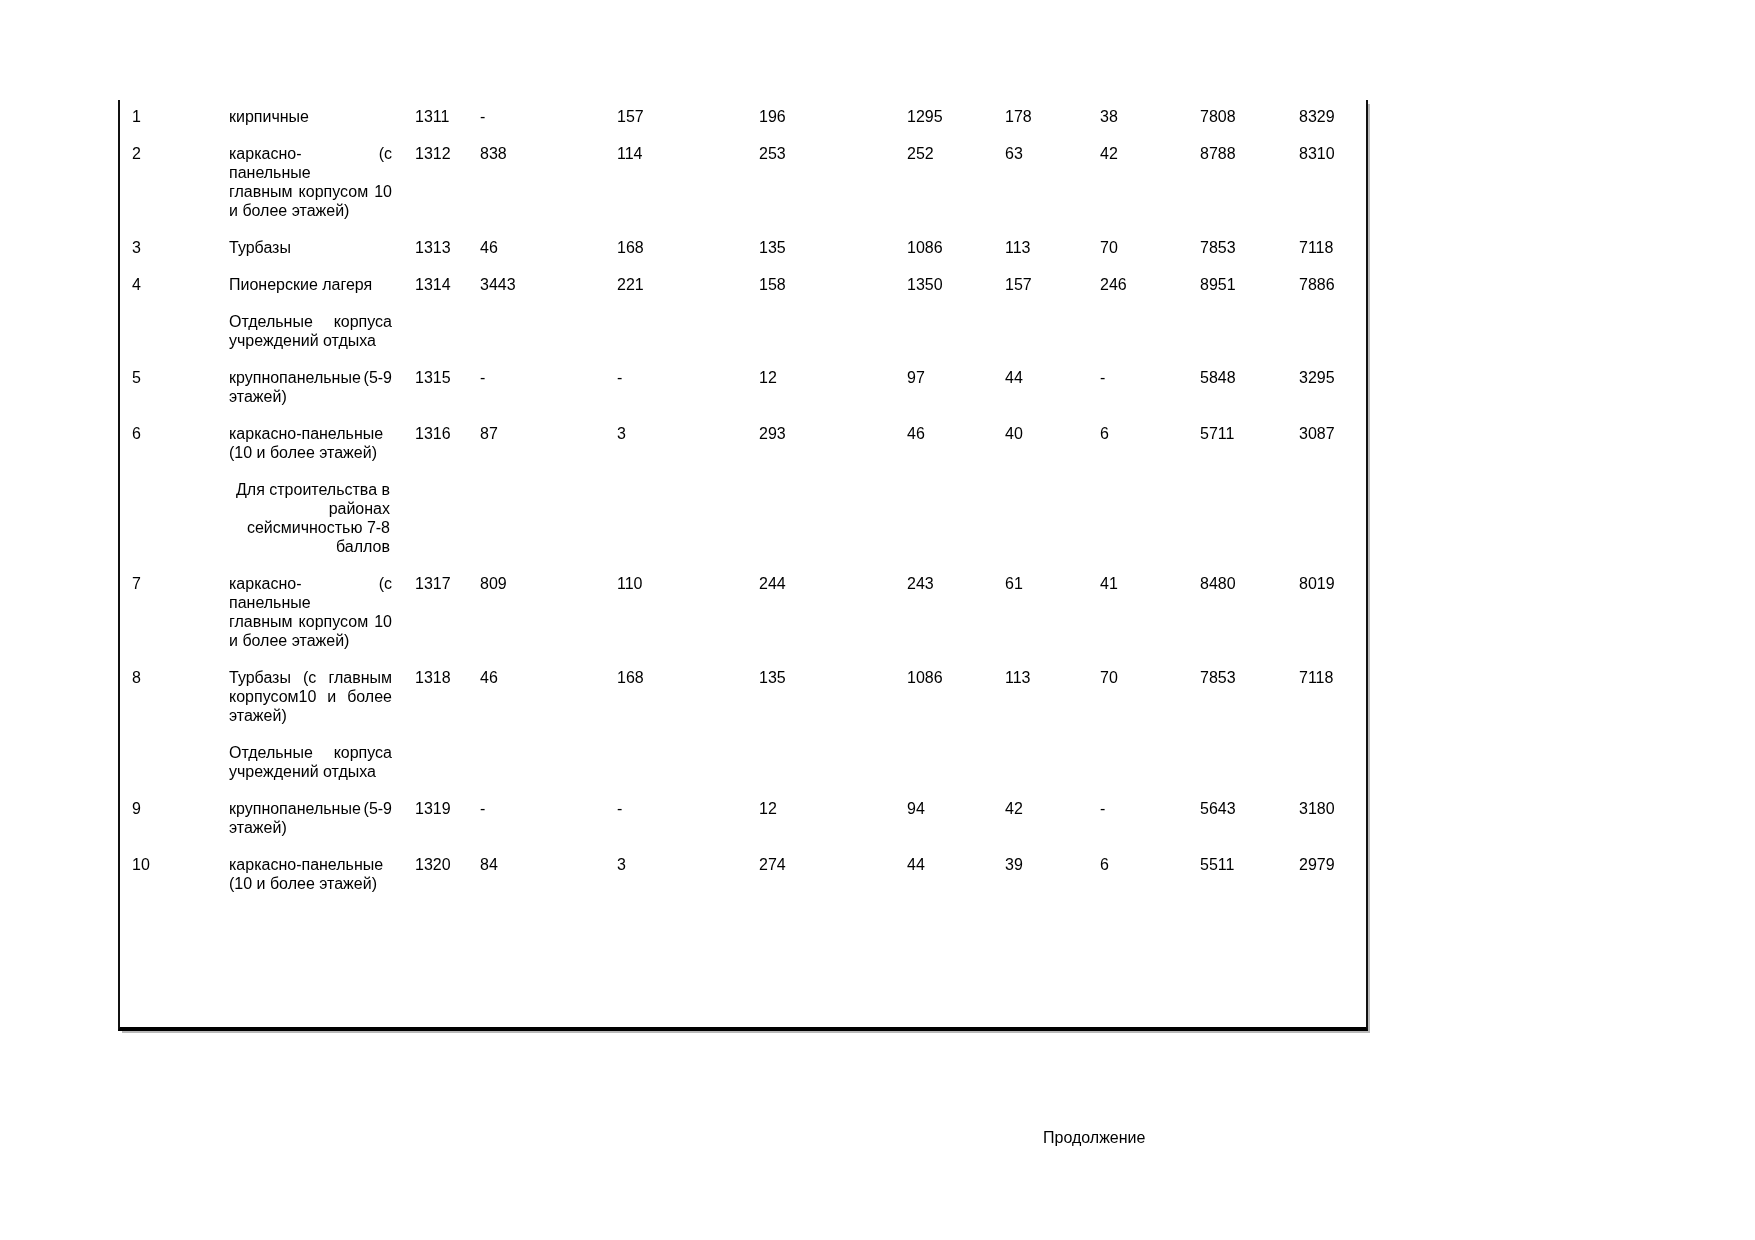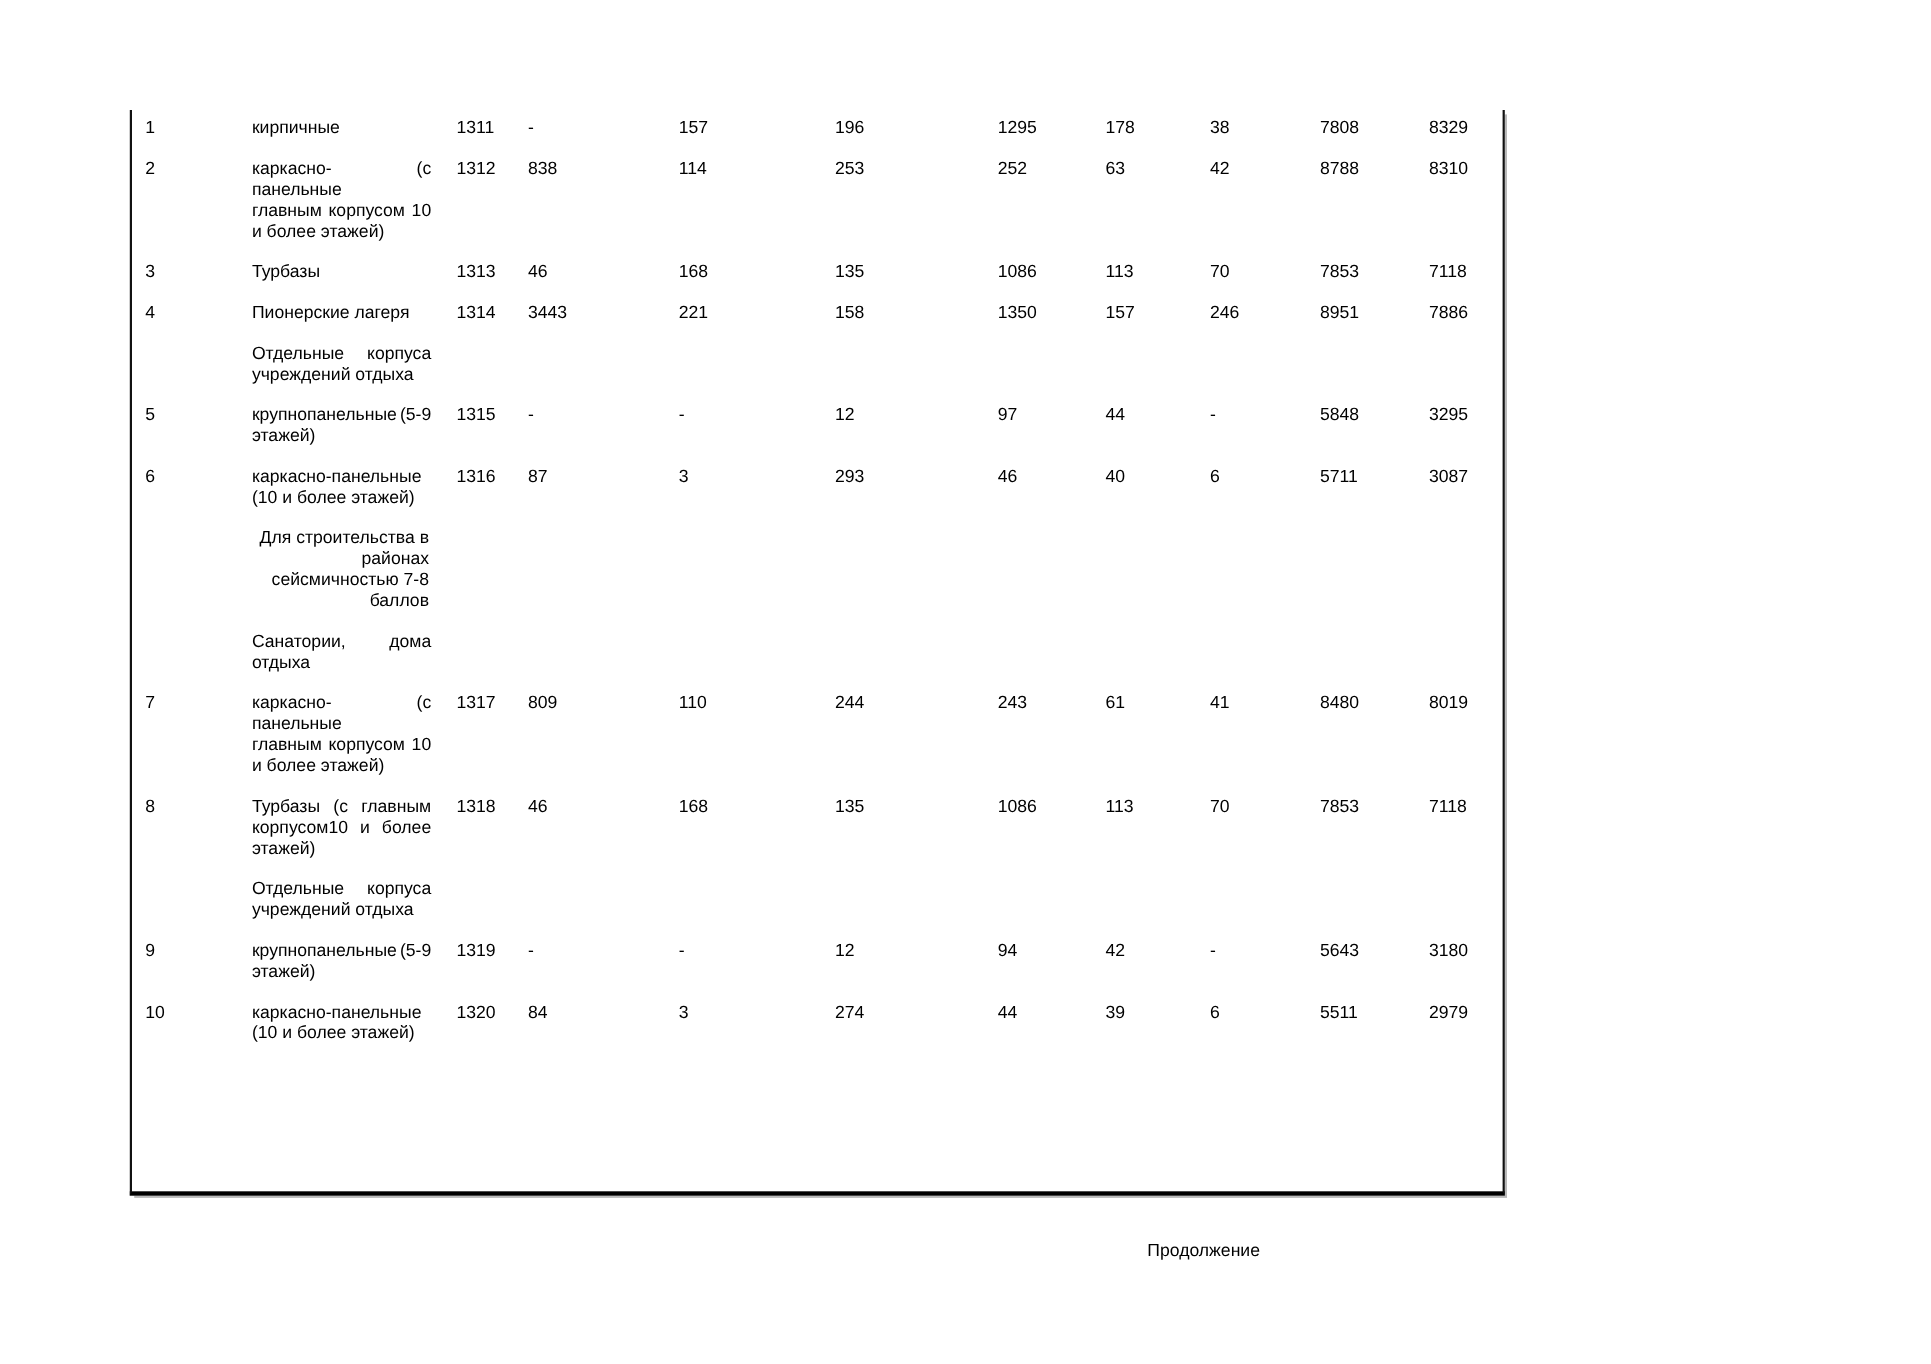--- a/index.html
+++ b/index.html
@@ -170,30 +170,20 @@
         <div class="row">
           <div class="cell num"></div>
           <div class="cell name center">
             <div class="line">Для строительства в</div>
             <div class="line">районах</div>
             <div class="line">сейсмичностью 7-8</div>
             <div class="line">баллов</div>
           </div>
         </div>
         <div class="row">
-          <div class="cell num"></div>
-          <div class="cell name">
-            <div class="line spread">
-              <span>Санатории,</span>
-              <span>дома</span>
-            </div>
-            <div class="line">отдыха</div>
-          </div>
-        </div>
-        <div class="row">
           <div class="cell num">7</div>
           <div class="cell name">
             <div class="line spread">
               <span>каркасно-панельные</span>
               <span>(с</span>
             </div>
             <div class="line spread">
               <span>главным</span>
               <span>корпусом</span>
               <span>10</span>

